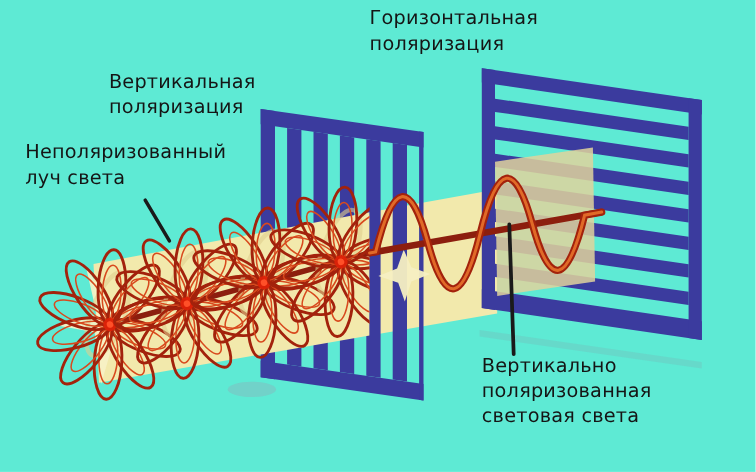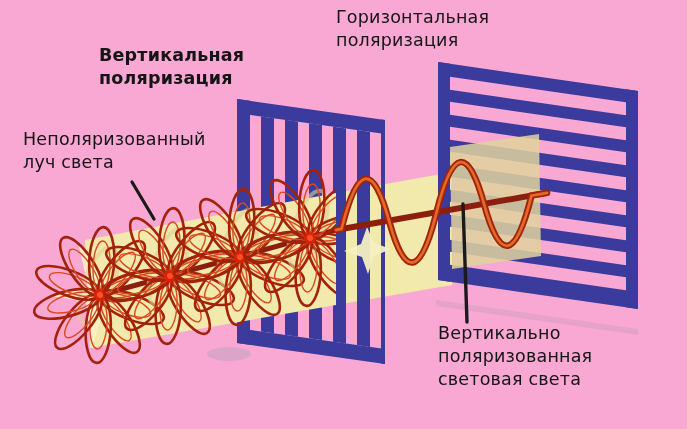--- a/index.html
+++ b/index.html
@@ -1,26 +1,26 @@
 <!DOCTYPE html>
 <html><head>
 <meta charset="utf-8">
 <style>
   html,body{margin:0;padding:0;background:#ffffff;}
   .stage{
-    position:relative;width:687px;height:429px;background:#f9a8d4;
+    position:relative;width:687px;height:429px;background:#5eead4;
     overflow:hidden;font-family:"DejaVu Sans","Liberation Sans",sans-serif;
   }
   .stage svg{position:absolute;left:0;top:0;}
   .lbl{
     position:absolute;color:#151515;font-size:17.5px;line-height:23px;
     white-space:pre-line;letter-spacing:0.2px;
   }
   .lbl-horizontal{left:336px;top:6px;}
-  .lbl-vertical{left:99px;top:44px;font-weight:bold;}
+  .lbl-vertical{left:99px;top:64px;}
   .lbl-unpolarized{left:9px;top:128px;margin-left:14px;}
   .lbl-vertwave{left:438px;top:322px;}
 </style>
 </head>
 <body>
 
 <div class="stage">
 
 <svg width="687" height="429" viewBox="0 0 687 429">
   <defs>

